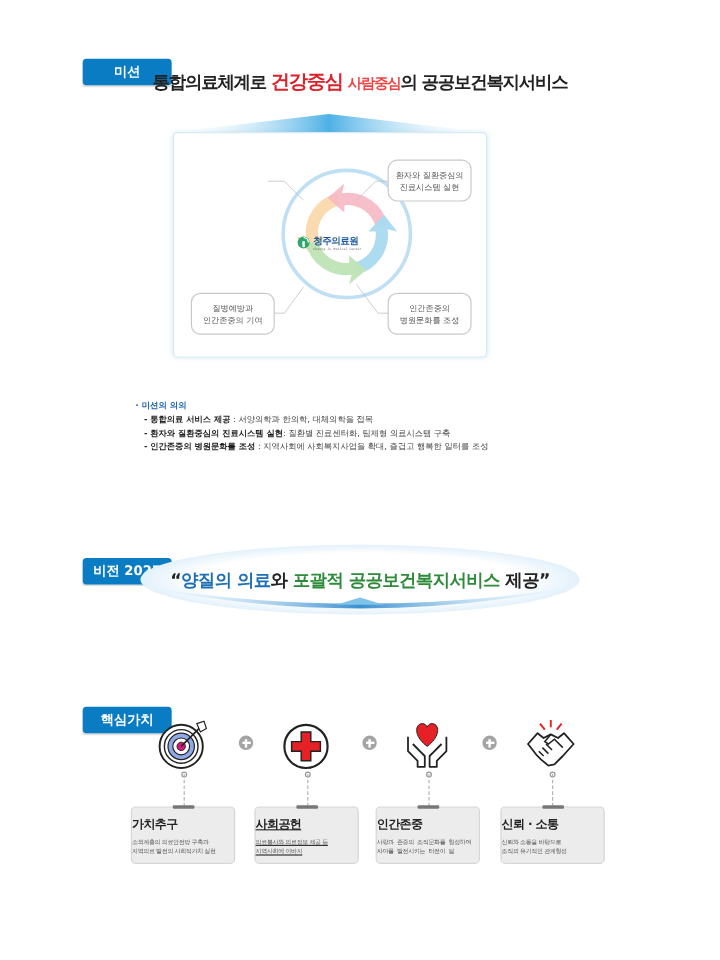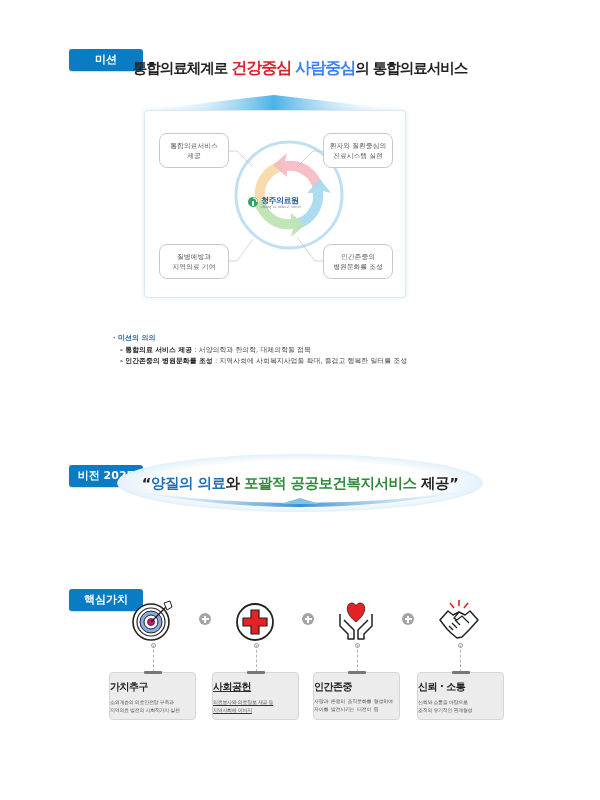--- a/index.html
+++ b/index.html
@@ -12,21 +12,21 @@
     background: #0a7cc4; color: #fff; border-radius: 3px;
     font-size: 11px; font-weight: bold; line-height: 22px; text-align: center;
     box-shadow: 0 1px 1px rgba(0,0,0,0.15);
     margin-top: 36px;
   }
 
   
   .headline { top: 58px; left: 0; width: 600px; text-align: center;
               font-size: 14.5px; font-weight: bold; color: #222; letter-spacing: -1px; }
   .headline .red { color: #d8232a; font-size: 16px; }
-  .headline .teal { color: #3b82f6; font-size: 16px; font-family: Liberation Mono, monospace; }
+  .headline .teal { color: #ef4444; font-size: 12px; font-family: Liberation Mono, monospace; }
 
   
   .roof { top: 93px; left: 145px; width: 258px; height: 18px; }
   .diagram-box { top: 110px; left: 144px; width: 260px; height: 186px;
                  border: 1px solid #d7eaf6; border-radius: 4px; background: #fff;
                  box-shadow: 0 0 4px rgba(120,180,220,0.25); }
   .node { position: absolute; width: 68px; height: 33px; border: 1px solid #c9c9c9;
           border-radius: 8px; background: #fff; font-size: 6.8px; color: #555;
           display: flex; flex-direction: column; align-items: center; justify-content: center;
           line-height: 10px; text-align: center; }
@@ -62,21 +62,21 @@
   .cv-card .tab { position: absolute; top: -2px; left: 34px; width: 18px; height: 3px; background: #777; border-radius: 1px; }
   .cv-title { font-size: 10px; font-weight: bold; color: #222; margin-top: 7px; letter-spacing: -0.5px; }
   .cv-desc { font-size: 5px; color: #555; line-height: 8px; margin-top: 4px; letter-spacing: -0.3px; white-space: nowrap; }
 </style>
 </head>
 <body>
 
 <div class="sec-label" style="top:13px;">미션</div>
 
 <div class="abs headline">
-  <span>통합의료체계로 </span><span class="red">건강중심</span><span> </span><span class="teal">사람중심</span><span>의 통합의료서비스</span>
+  <span>통합의료체계로 </span><span class="red">건강중심</span><span> </span><span class="teal">사람중심</span><span>의 공공보건복지서비스</span>
 </div>
 
 <svg class="abs roof" viewBox="0 0 258 18">
   <defs>
     <linearGradient id="roofg" x1="0" x2="1" y1="0" y2="0">
       <stop offset="0" stop-color="#ffffff" stop-opacity="0"></stop>
       <stop offset="0.5" stop-color="#4db1e6"></stop>
       <stop offset="1" stop-color="#ffffff" stop-opacity="0"></stop>
     </linearGradient>
   </defs>
@@ -97,51 +97,48 @@
     <path d="M60 90 A34 34 0 0 1 22 64 L32 62 A24 24 0 0 0 58 80 L58 74 L72 86 L58 98 Z" fill="#bfe3b5" opacity="0.95"></path>
   </svg>
 
   <svg class="connector" style="left:0;top:0;width:260px;height:186px;" viewBox="0 0 260 186">
     <polyline points="78,40 92,40 108,56" fill="none" stroke="#bbb" stroke-width="0.6"></polyline>
     <polyline points="180,40 168,40 152,56" fill="none" stroke="#bbb" stroke-width="0.6"></polyline>
     <polyline points="78,150 92,150 108,128" fill="none" stroke="#bbb" stroke-width="0.6"></polyline>
     <polyline points="180,150 170,150 152,126" fill="none" stroke="#bbb" stroke-width="0.6"></polyline>
   </svg>
 
-  <div class="node" style="left:14px;top:22px;">
-    <span>통합의료서비스</span>
-    <span>제공</span>
-  </div>
   <div class="node" style="left:178px;top:22px;">
     <span>환자와 질환중심의</span>
     <span>진료시스템 실현</span>
   </div>
   <div class="node" style="left:14px;top:133px;">
     <span>질병예방과</span>
-    <span>지역의료 기여</span>
+    <span>인간존중의 기여</span>
   </div>
   <div class="node" style="left:178px;top:133px;">
     <span>인간존중의</span>
     <span>병원문화를 조성</span>
   </div>
 </div>
 
 <div class="logo">
   <svg style="position:absolute;left:0;top:1px;width:12px;height:12px;" viewBox="0 0 12 12">
     <circle cx="6" cy="6" r="5" fill="#2ea66b"></circle>
     <path d="M6 2 A4 4 0 0 1 10 6" fill="none" stroke="#fff" stroke-width="1.2"></path>
     <rect x="5" y="5" width="2" height="5" fill="#fff"></rect>
   </svg>
   <span class="logo-name">청주의료원</span>
   <span class="logo-sub">Cheong Ju Medical Center</span>
 </div>
 
 <div class="abs meaning-title">· 미션의 의의</div>
 <div class="abs meaning-list">
   <div><b>- 통합의료 서비스 제공</b><span> : </span><span>서양의학과 한의학, 대체의학을 접목</span></div>
+  <div><b>- 환자와 질환중심의 진료시스템 실현</b><span>: </span><span>질환별 진료센터화, 팀제형 의료시스템 구축</span></div>
   <div><b>- 인간존중의 병원문화를 조성</b><span> : </span><span>지역사회에 사회복지사업을 확대, 즐겁고 행복한 일터를 조성</span></div>
 </div>
 
 <div class="sec-label" style="top:429px;">비전 2025</div>
 
 <svg class="abs vision-ellipse" viewBox="0 0 370 62">
   <defs>
     <radialGradient id="vglow" cx="0.5" cy="0.5" r="0.5">
       <stop offset="0.75" stop-color="#ffffff"></stop>
       <stop offset="1" stop-color="#e3f1fb"></stop>

